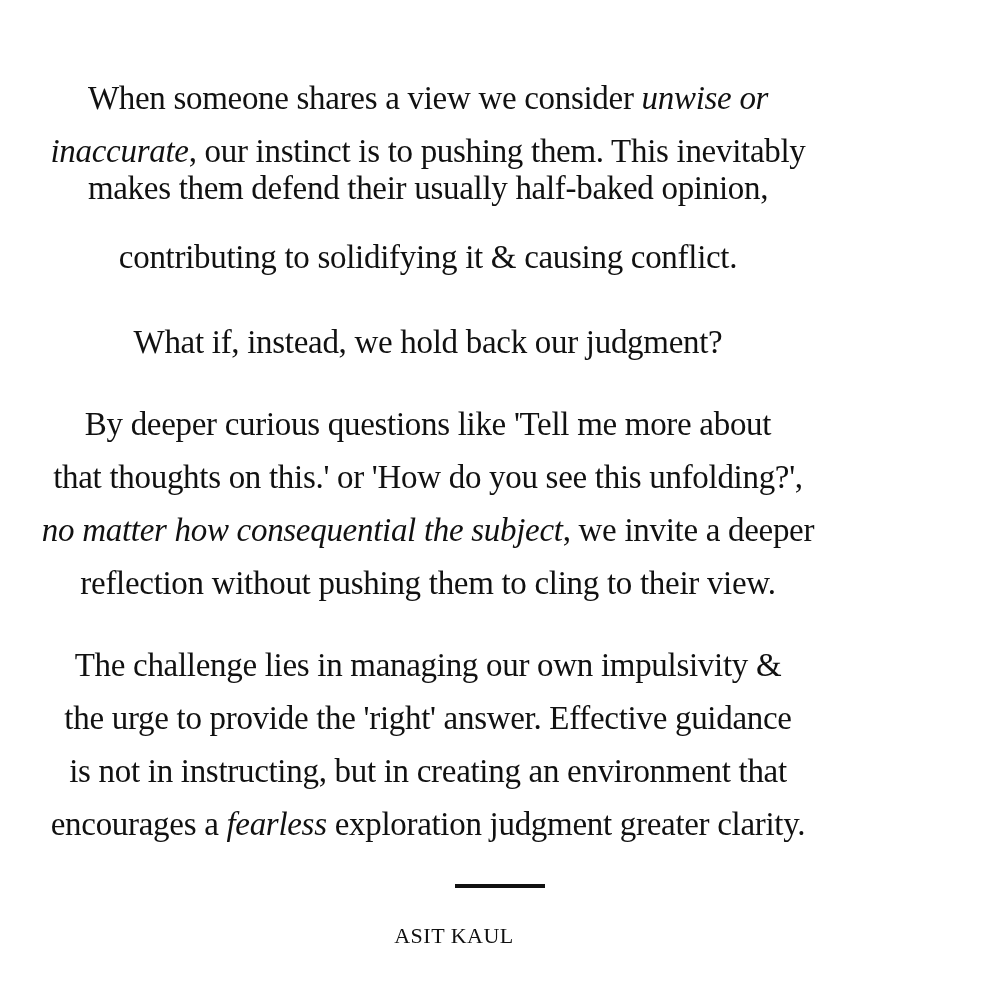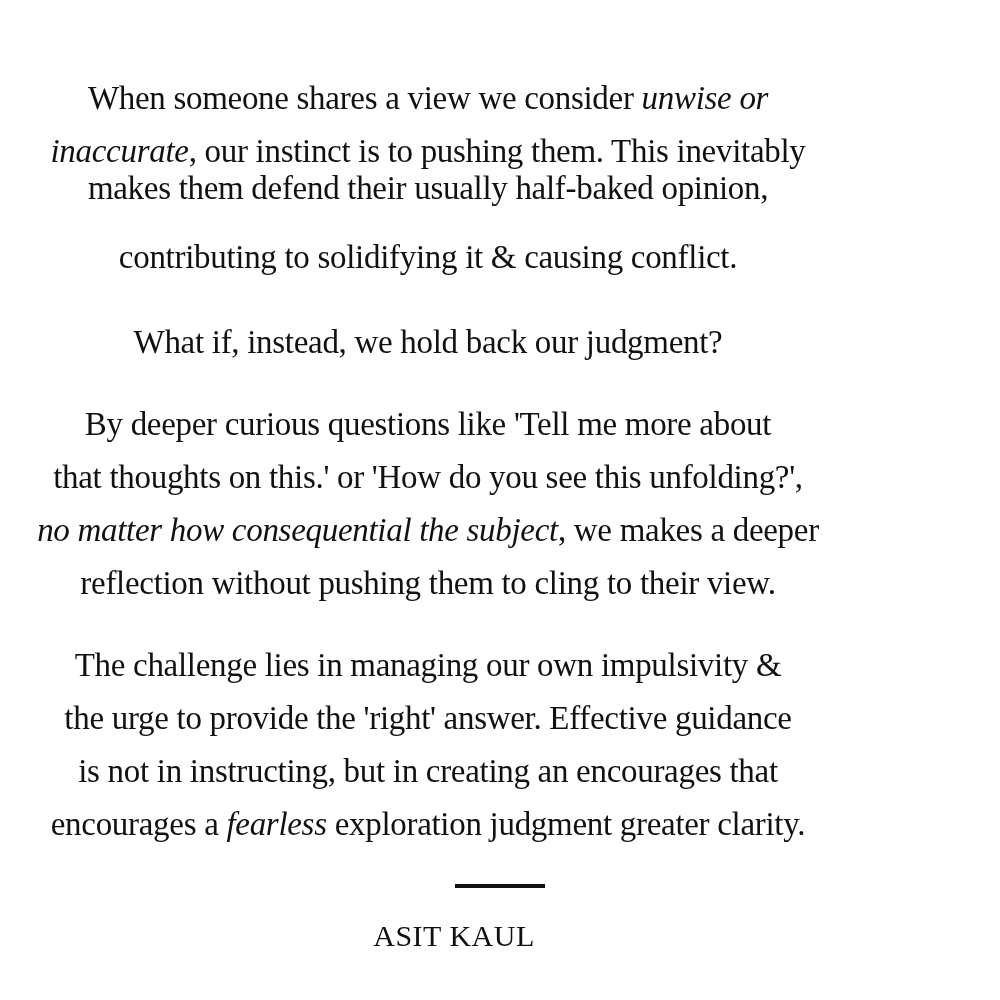--- a/index.html
+++ b/index.html
@@ -33,21 +33,21 @@
       width: 90px;
       height: 4px;
       background: #111111;
     }
     .author {
       position: absolute;
       left: 0;
       width: 908px;
       top: 916px;
       text-align: center;
-      font-size: 30px;
+      font-size: 22px;
       line-height: 40px;
       letter-spacing: 0.5px;
     }
   </style>
 </head>
 <body>
 
 <div class="line" style="top:76px">
   <span>When someone shares a view we consider </span><i>unwise or</i>
 </div>
@@ -65,34 +65,34 @@
   <span>What if, instead, we hold back our judgment?</span>
 </div>
 
 <div class="line" style="top:402px">
   <span>By deeper curious questions like 'Tell me more about</span>
 </div>
 <div class="line" style="top:455px">
   <span>that thoughts on this.' or 'How do you see this unfolding?',</span>
 </div>
 <div class="line" style="top:508px">
-  <i>no matter how consequential the subject</i><span>, we makes a deeper</span>
+  <i>no matter how consequential the subject</i><span>, we invite a deeper</span>
 </div>
 <div class="line" style="top:561px">
   <span>reflection without pushing them to cling to their view.</span>
 </div>
 
 <div class="line" style="top:643px">
   <span>The challenge lies in managing our own impulsivity &amp;</span>
 </div>
 <div class="line" style="top:696px">
   <span>the urge to provide the 'right' answer. Effective guidance</span>
 </div>
 <div class="line" style="top:749px">
-  <span>is not in instructing, but in creating an encourages that</span>
+  <span>is not in instructing, but in creating an environment that</span>
 </div>
 <div class="line" style="top:802px">
   <span>encourages a </span><i>fearless</i><span> exploration judgment greater clarity.</span>
 </div>
 
 <div class="divider"></div>
 
 <div class="author">ASIT KAUL</div>
 
 </body></html>

